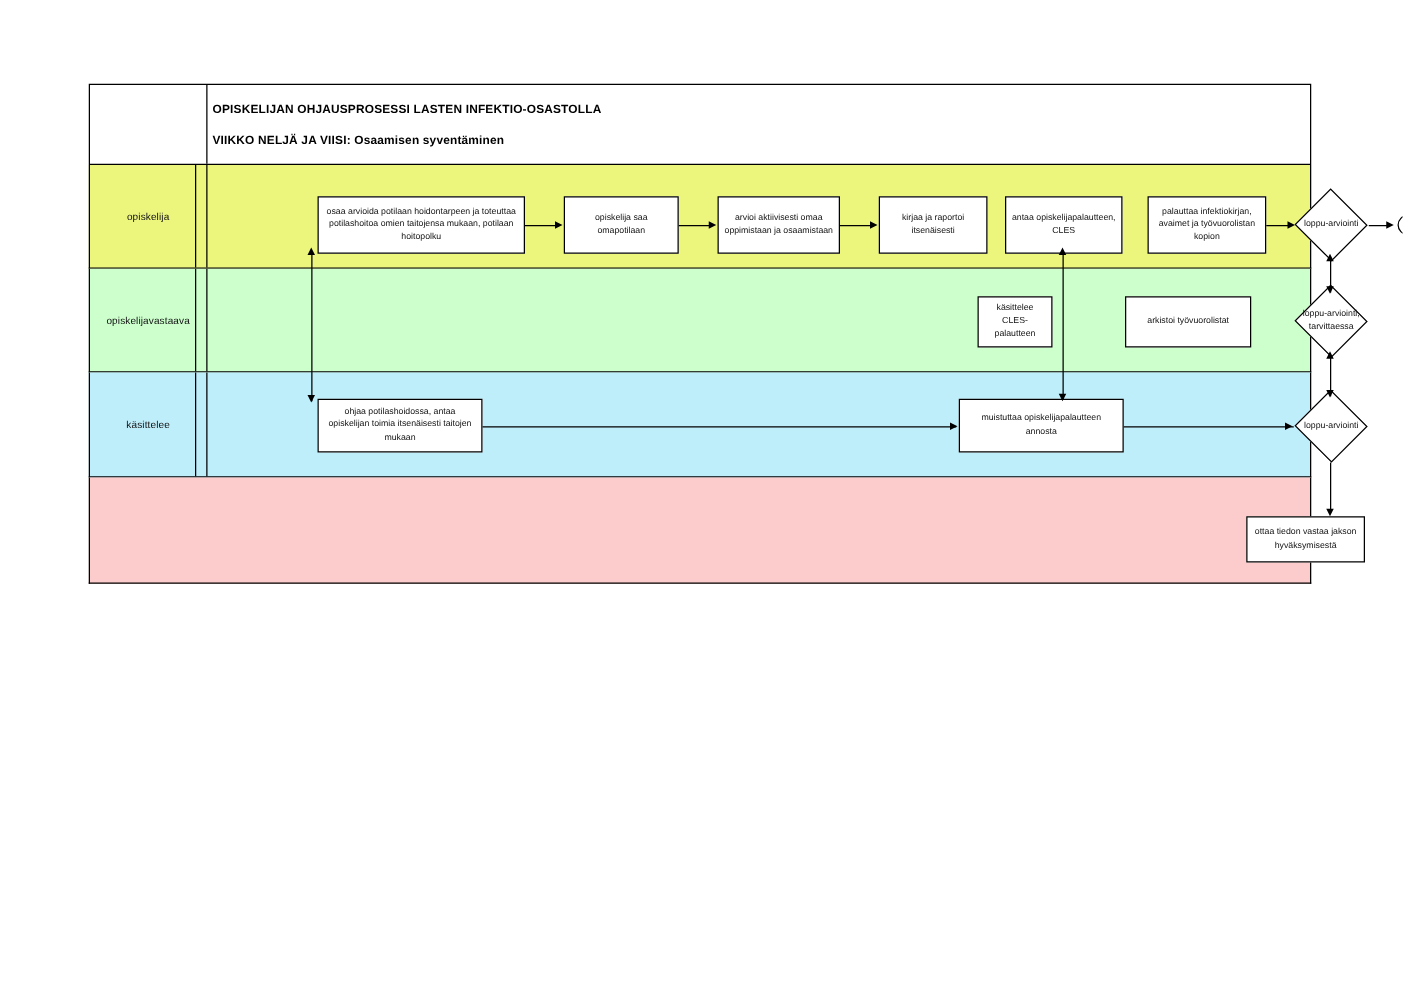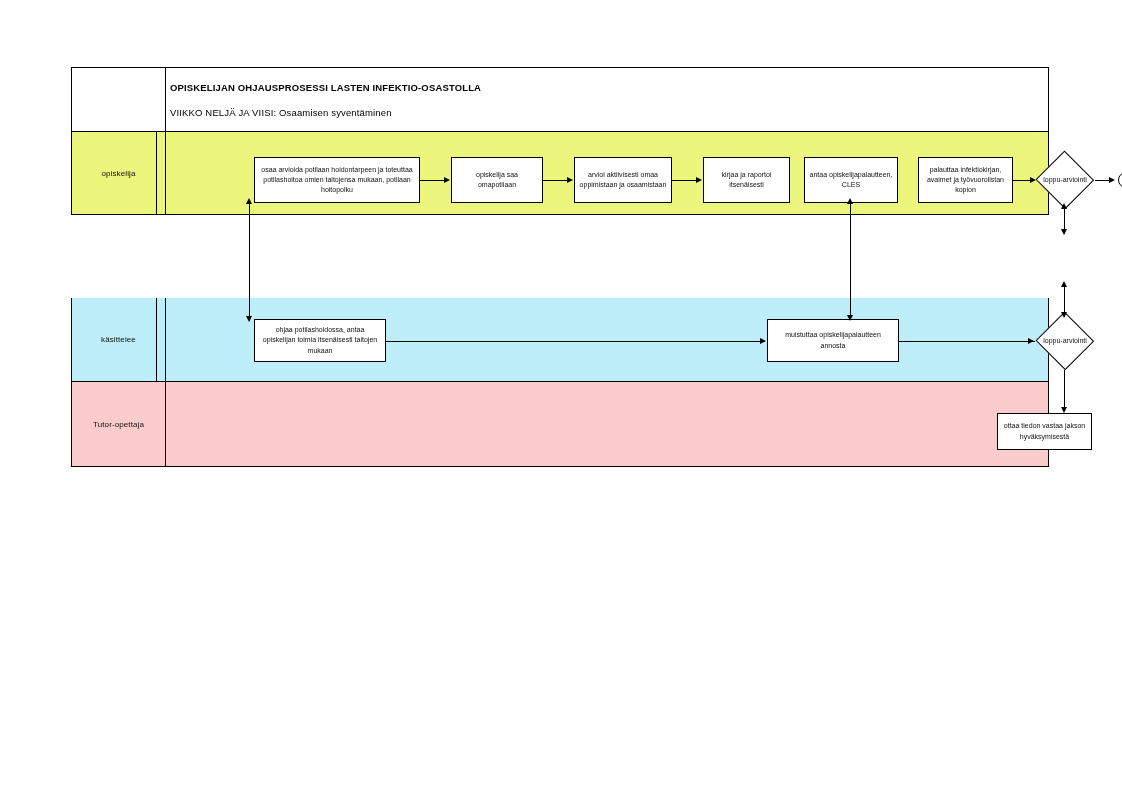--- a/index.html
+++ b/index.html
@@ -81,21 +81,21 @@
     gap: 14px;
   }
   .header-title {
     font-size: 9.5px;
     font-weight: bold;
     color: #000;
     letter-spacing: 0.15px;
   }
   .header-sub {
     font-size: 9.5px;
-    font-weight: normal;
+    font-weight: bold;
     color: #000;
     letter-spacing: 0.15px;
   }
 
   
   #lane-opiskelija      { top: 65px;  height: 83px;  background: #ECF57C; }
   #lane-opiskelijavastaava { top: 148px; height: 83px;  background: #CCFFCC; }
   #lane-lahiohjaaja     { top: 231px; height: 84px;  background: #BFEEFB; }
   #lane-tutor           { top: 315px; height: 85px;  background: #FCCCCC; }
 
@@ -228,20 +228,35 @@
         <div class="diamond-text">loppu-arviointi</div>
       </div>
 
       <div class="conn h" style="left:939px; top:47.5px; width:17px;"></div>
       <div class="arrow right" style="left:953px; top:44.5px;"></div>
 
       <div class="end-circle" style="left:962px; top:40px; width:16px; height:16px;"></div>
     </div>
   </div>
 
+  <div class="lane" id="lane-opiskelijavastaava" style="background: rgb(204, 255, 204);">
+    <div class="lane-label">opiskelijavastaava</div>
+    <div class="lane-body">
+      <div class="col-divider"></div>
+
+      <div class="node" style="left:626px; top:22px; width:60px; height:41px;">käsittelee CLES-palautteen</div>
+
+      <div class="node" style="left:744px; top:22px; width:101px; height:41px;">arkistoi työvuorolistat</div>
+
+      <div class="diamond-wrap" style="left:879px; top:13px; width:60px; height:58px;">
+        <div class="diamond-shape"></div>
+        <div class="diamond-text">loppu-arviointi, tarvittaessa</div>
+      </div>
+    </div>
+  </div>
 
   <div class="lane" id="lane-lahiohjaaja" style="background: rgb(191, 238, 251);">
     <div class="lane-label">käsittelee</div>
     <div class="lane-body">
       <div class="col-divider"></div>
 
       <div class="node" style="left:98px; top:21px; width:132px; height:43px;">ohjaa potilashoidossa, antaa opiskelijan toimia itsenäisesti taitojen mukaan</div>
 
       <div class="conn h" style="left:230px; top:42.5px; width:379px;"></div>
       <div class="arrow right" style="left:604px; top:39.5px;"></div>
@@ -252,21 +267,20 @@
       <div class="arrow right" style="left:872px; top:39.5px;"></div>
 
       <div class="diamond-wrap" style="left:879px; top:14px; width:60px; height:58px;">
         <div class="diamond-shape"></div>
         <div class="diamond-text">loppu-arviointi</div>
       </div>
     </div>
   </div>
 
   <div class="lane" id="lane-tutor" style="background: rgb(252, 204, 204);">
-    <div class="lane-label">Tutor-opettaja</div>
     <div class="lane-body">
 
       <div class="node" style="left:841px; top:31px; width:95px; height:37px;">ottaa tiedon vastaa jakson hyväksymisestä</div>
     </div>
   </div>
 
   <div class="conn v" style="left:178px; top:136px; width:1.2px; height:118px;"></div>
   <div class="arrow up" style="left:174.5px; top:131px;"></div>
   <div class="arrow down" style="left:174.5px; top:249px;"></div>
 

